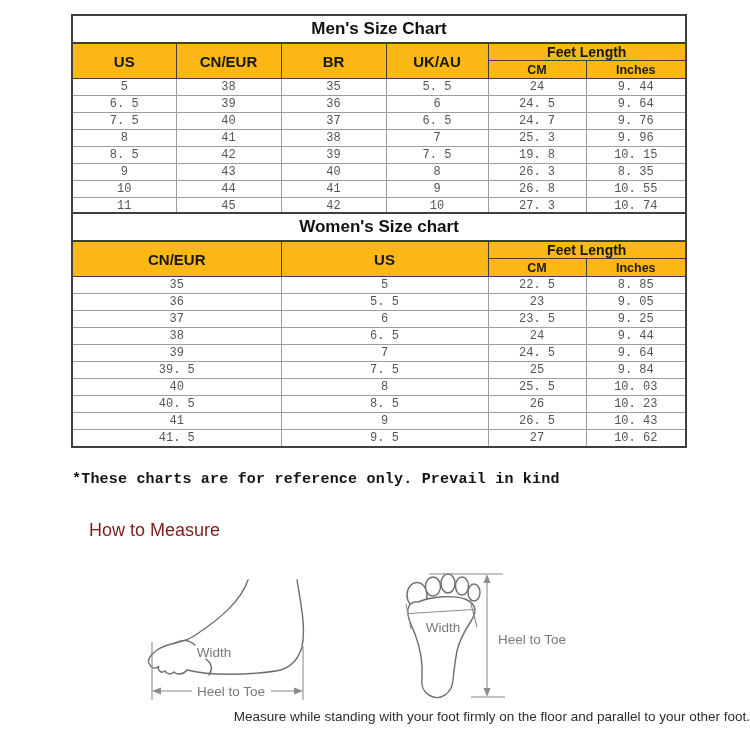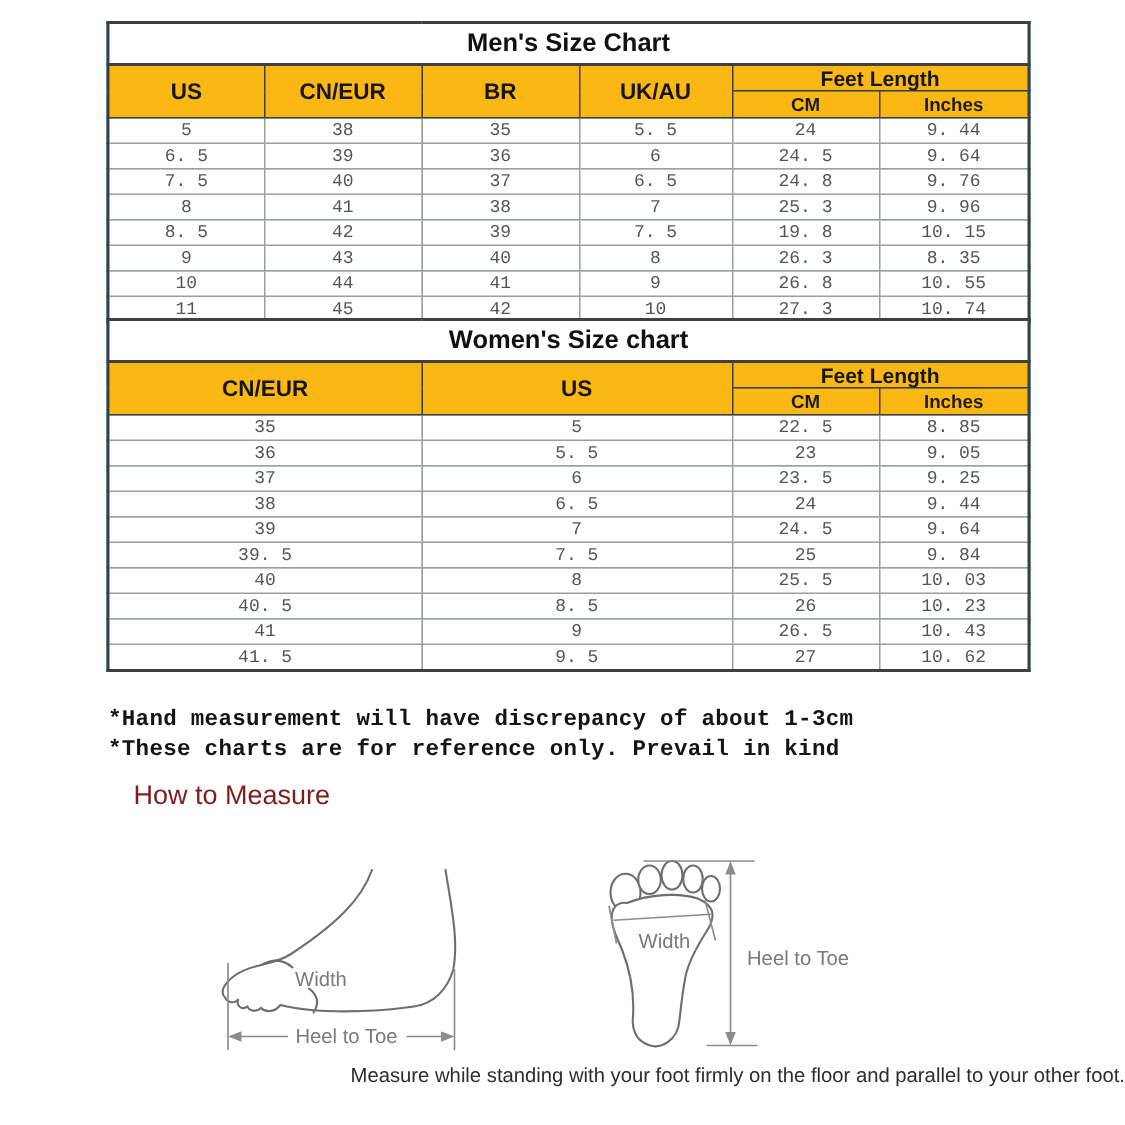--- a/index.html
+++ b/index.html
@@ -4,21 +4,21 @@
 <style>
   html,body { margin:0; padding:0; background:#ffffff; }
   .page {
     position:relative; width:750px; height:750px; background:#ffffff; overflow:hidden;
     font-family:"Liberation Sans", sans-serif;
   }
   
   table.size-table {
     position:absolute; left:71px; width:614px;
     border-collapse:collapse; table-layout:fixed;
-    border:2px solid #3f3f3f; background:#0ea5e9;
+    border:2px solid #3f3f3f; background:#4c1d95;
   }
   #mens-table   { top:14px; }
   #womens-table { top:212px; }
   table.size-table td { padding:0; text-align:center; vertical-align:middle; }
   td.title-cell {
     height:26px; border:2px solid #3f3f3f;
     font-size:17px; font-weight:bold; color:#111111; background:#ffffff;
   }
   td.head-cell {
     background:#FBB815; border:1.5px solid #3f3f3f;
@@ -107,21 +107,21 @@
         <td class="data-cell">36</td>
         <td class="data-cell">6</td>
         <td class="data-cell">24. 5</td>
         <td class="data-cell">9. 64</td>
       </tr>
       <tr>
         <td class="data-cell">7. 5</td>
         <td class="data-cell">40</td>
         <td class="data-cell">37</td>
         <td class="data-cell">6. 5</td>
-        <td class="data-cell">24. 8</td>
+        <td class="data-cell">24. 7</td>
         <td class="data-cell">9. 76</td>
       </tr>
       <tr>
         <td class="data-cell">8</td>
         <td class="data-cell">41</td>
         <td class="data-cell">38</td>
         <td class="data-cell">7</td>
         <td class="data-cell">25. 3</td>
         <td class="data-cell">9. 96</td>
       </tr>
@@ -237,21 +237,20 @@
       <tr>
         <td class="data-cell">41. 5</td>
         <td class="data-cell">9. 5</td>
         <td class="data-cell">27</td>
         <td class="data-cell">10. 62</td>
       </tr>
     </tbody>
   </table>
 
   <div class="notes">
-    <div>*Hand measurement will have discrepancy of about 1-3cm</div>
     <div>*These charts are for reference only. Prevail in kind</div>
   </div>
 
   <div class="htm-heading">How to Measure</div>
 
   <svg class="diagram" id="side-view-svg" width="260" height="150" viewBox="0 0 260 150">
     <path class="outline" d="M118,20 C111,40 93,57 64,76 C52,84 38,82 27,90
              C20,95 16,101 20,105 C22,109 27,109 29,106
              C27,110 31,114 35,111 C36,114 41,115 44,112
              C47,115 53,115 57,110

